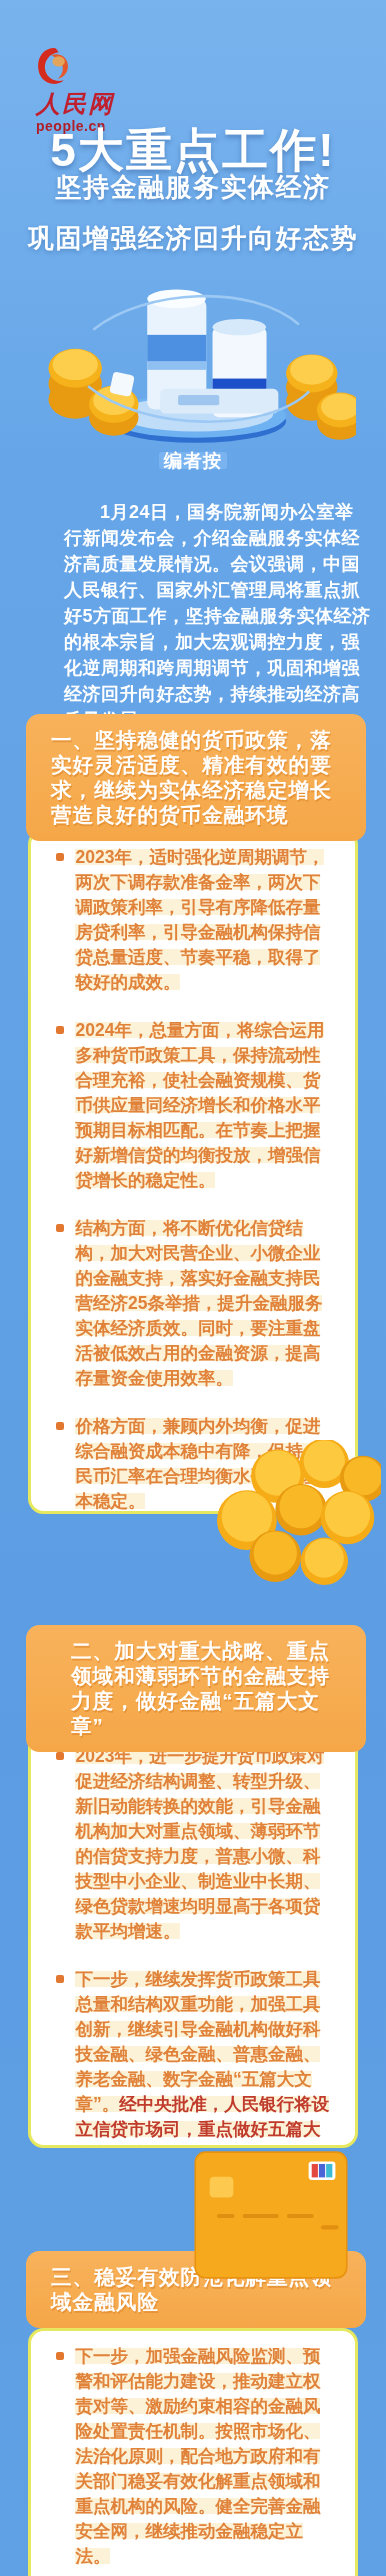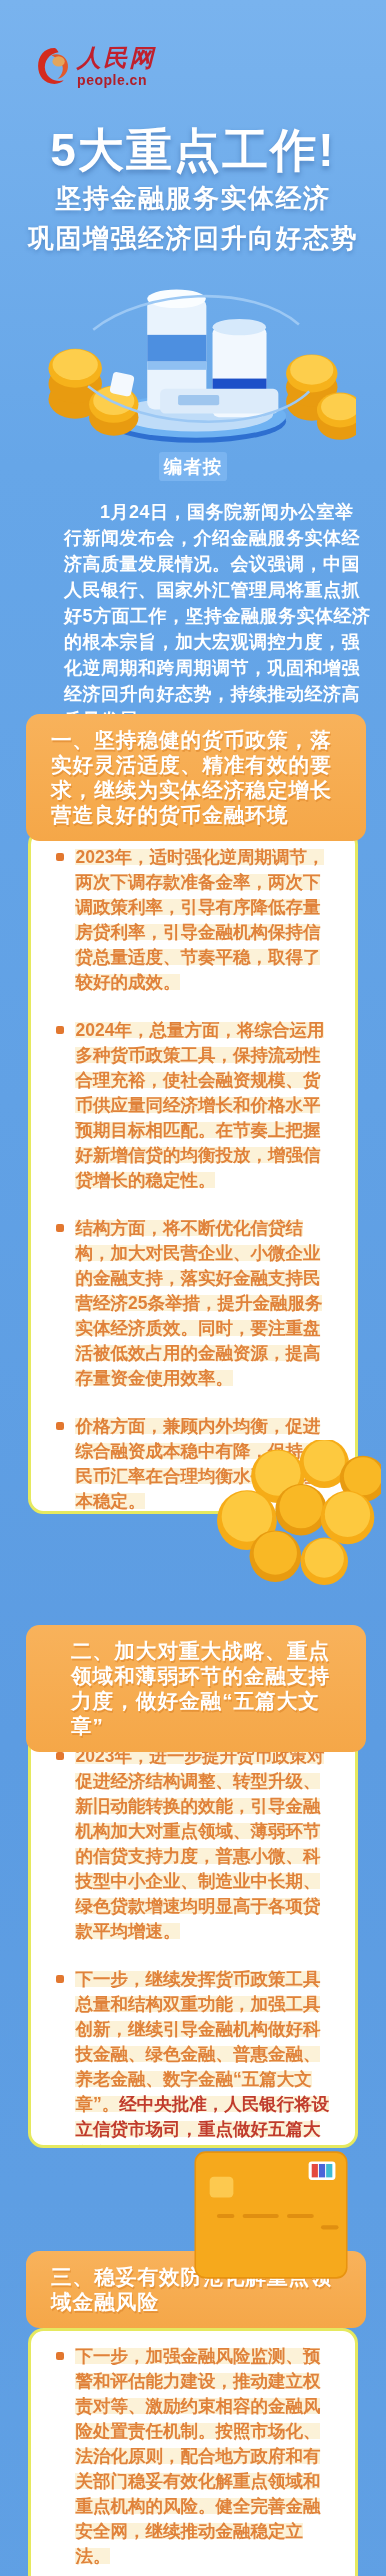--- a/index.html
+++ b/index.html
@@ -1,35 +1,35 @@
 <!DOCTYPE html>
 <html style="font-size:8.2px"><head>
 <meta charset="utf-8">
 <style>
   html,body{margin:0;padding:0;}
   body{font-family:"Liberation Sans","DejaVu Sans",sans-serif;}
   #page{position:relative;width:386px;height:3864px;overflow:hidden;
         background:linear-gradient(180deg,#79B3EE 0%,#66A6E8 12%,#5C9CE2 45%,#62A2E5 80%,#6AA9E9 100%);}
-  .abs{position:absolute;}
+  .abs{position:absolute;flex-direction:column;}
 
   
   .logo{left:36px;top:46px;display:flex;align-items:flex-start;gap:4.1px;}
   .logo-text{display:flex;flex-direction:column;line-height:1;}
   .logo-cn{font-size:24px;font-weight:900;font-style:italic;color:#C0202D;letter-spacing:2.1px;}
   .logo-en{font-size:14px;font-weight:800;color:#B01E28;margin-top:3px;letter-spacing:0.5px;}
 
   
   .main-title{left:0;top:120px;width:386px;text-align:center;font-size:46px;font-weight:900;color:#FFFFFF;
               letter-spacing:2.1px;text-shadow:0 3.1px 5.2px rgba(43,88,150,.5);}
   .sub-title{left:0;width:386px;text-align:center;font-size:26px;font-weight:900;color:#FFFFFF;
              letter-spacing:1.5px;text-shadow:0 2.1px 4.1px rgba(43,88,150,.4);}
-  .sub1{top:181px;} .sub2{top:221px;}
+  .sub1{top:170px;} .sub2{top:221px;}
 
   
-  .badge{left:159px;top:452px;width:68px;height:29px;background:#7AB4F0;border-radius:3.1px;
+  .badge{left:159px;top:452px;width:68px;height:17px;background:#7AB4F0;border-radius:3.1px;
          display:flex;align-items:center;justify-content:center;font-size:18.5px;font-weight:800;color:#FFFFFF;letter-spacing:1px;}
   .intro{left:64px;top:499px;width:307px;font-size:18px;line-height:26px;font-weight:600;color:#FFFFFF;
          text-indent:2em;word-break:break-all;letter-spacing:0.5px;}
 
   
   .sec-head{left:26px;width:340px;box-sizing:border-box;background:linear-gradient(180deg,#F8B25B,#F5A748);
             border-radius:13.4px;padding:13.4px 25px;color:#FFFFFF;font-size:20.6px;line-height:25px;font-weight:900;
             letter-spacing:1px;word-break:break-all;text-shadow:1px 1.5px 0 rgba(221,133,42,.6);z-index:3;}
 
   

